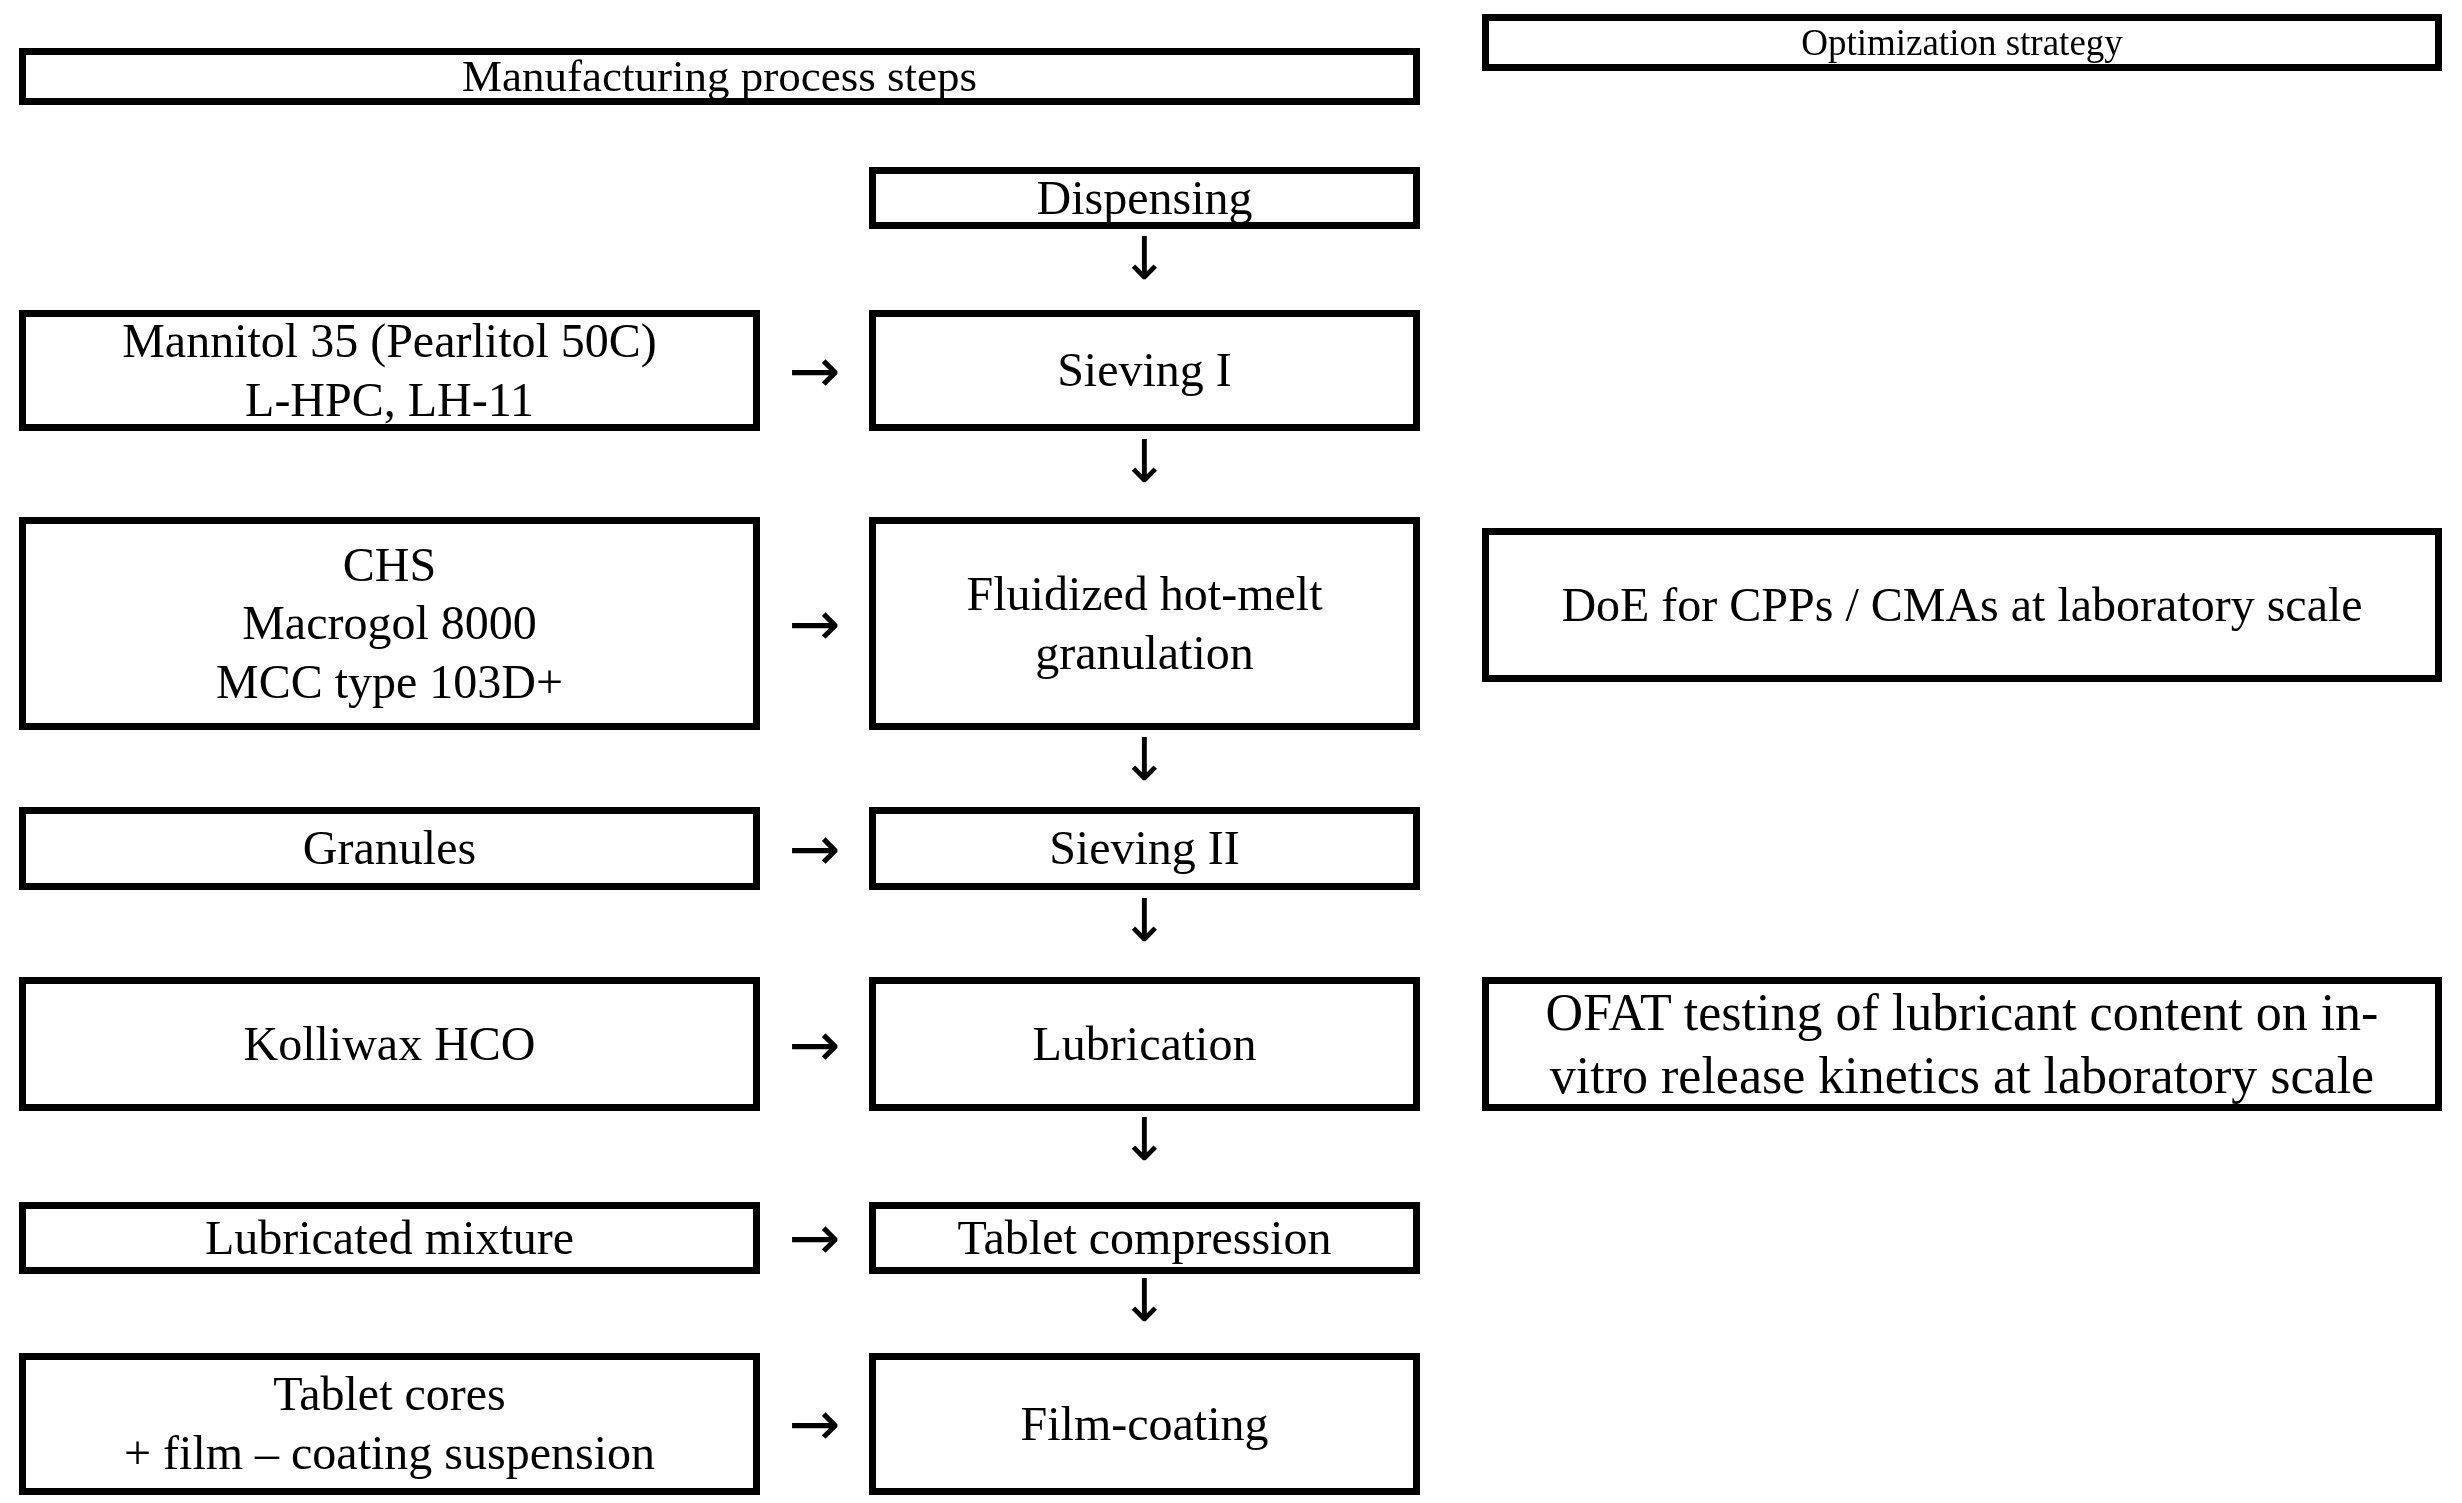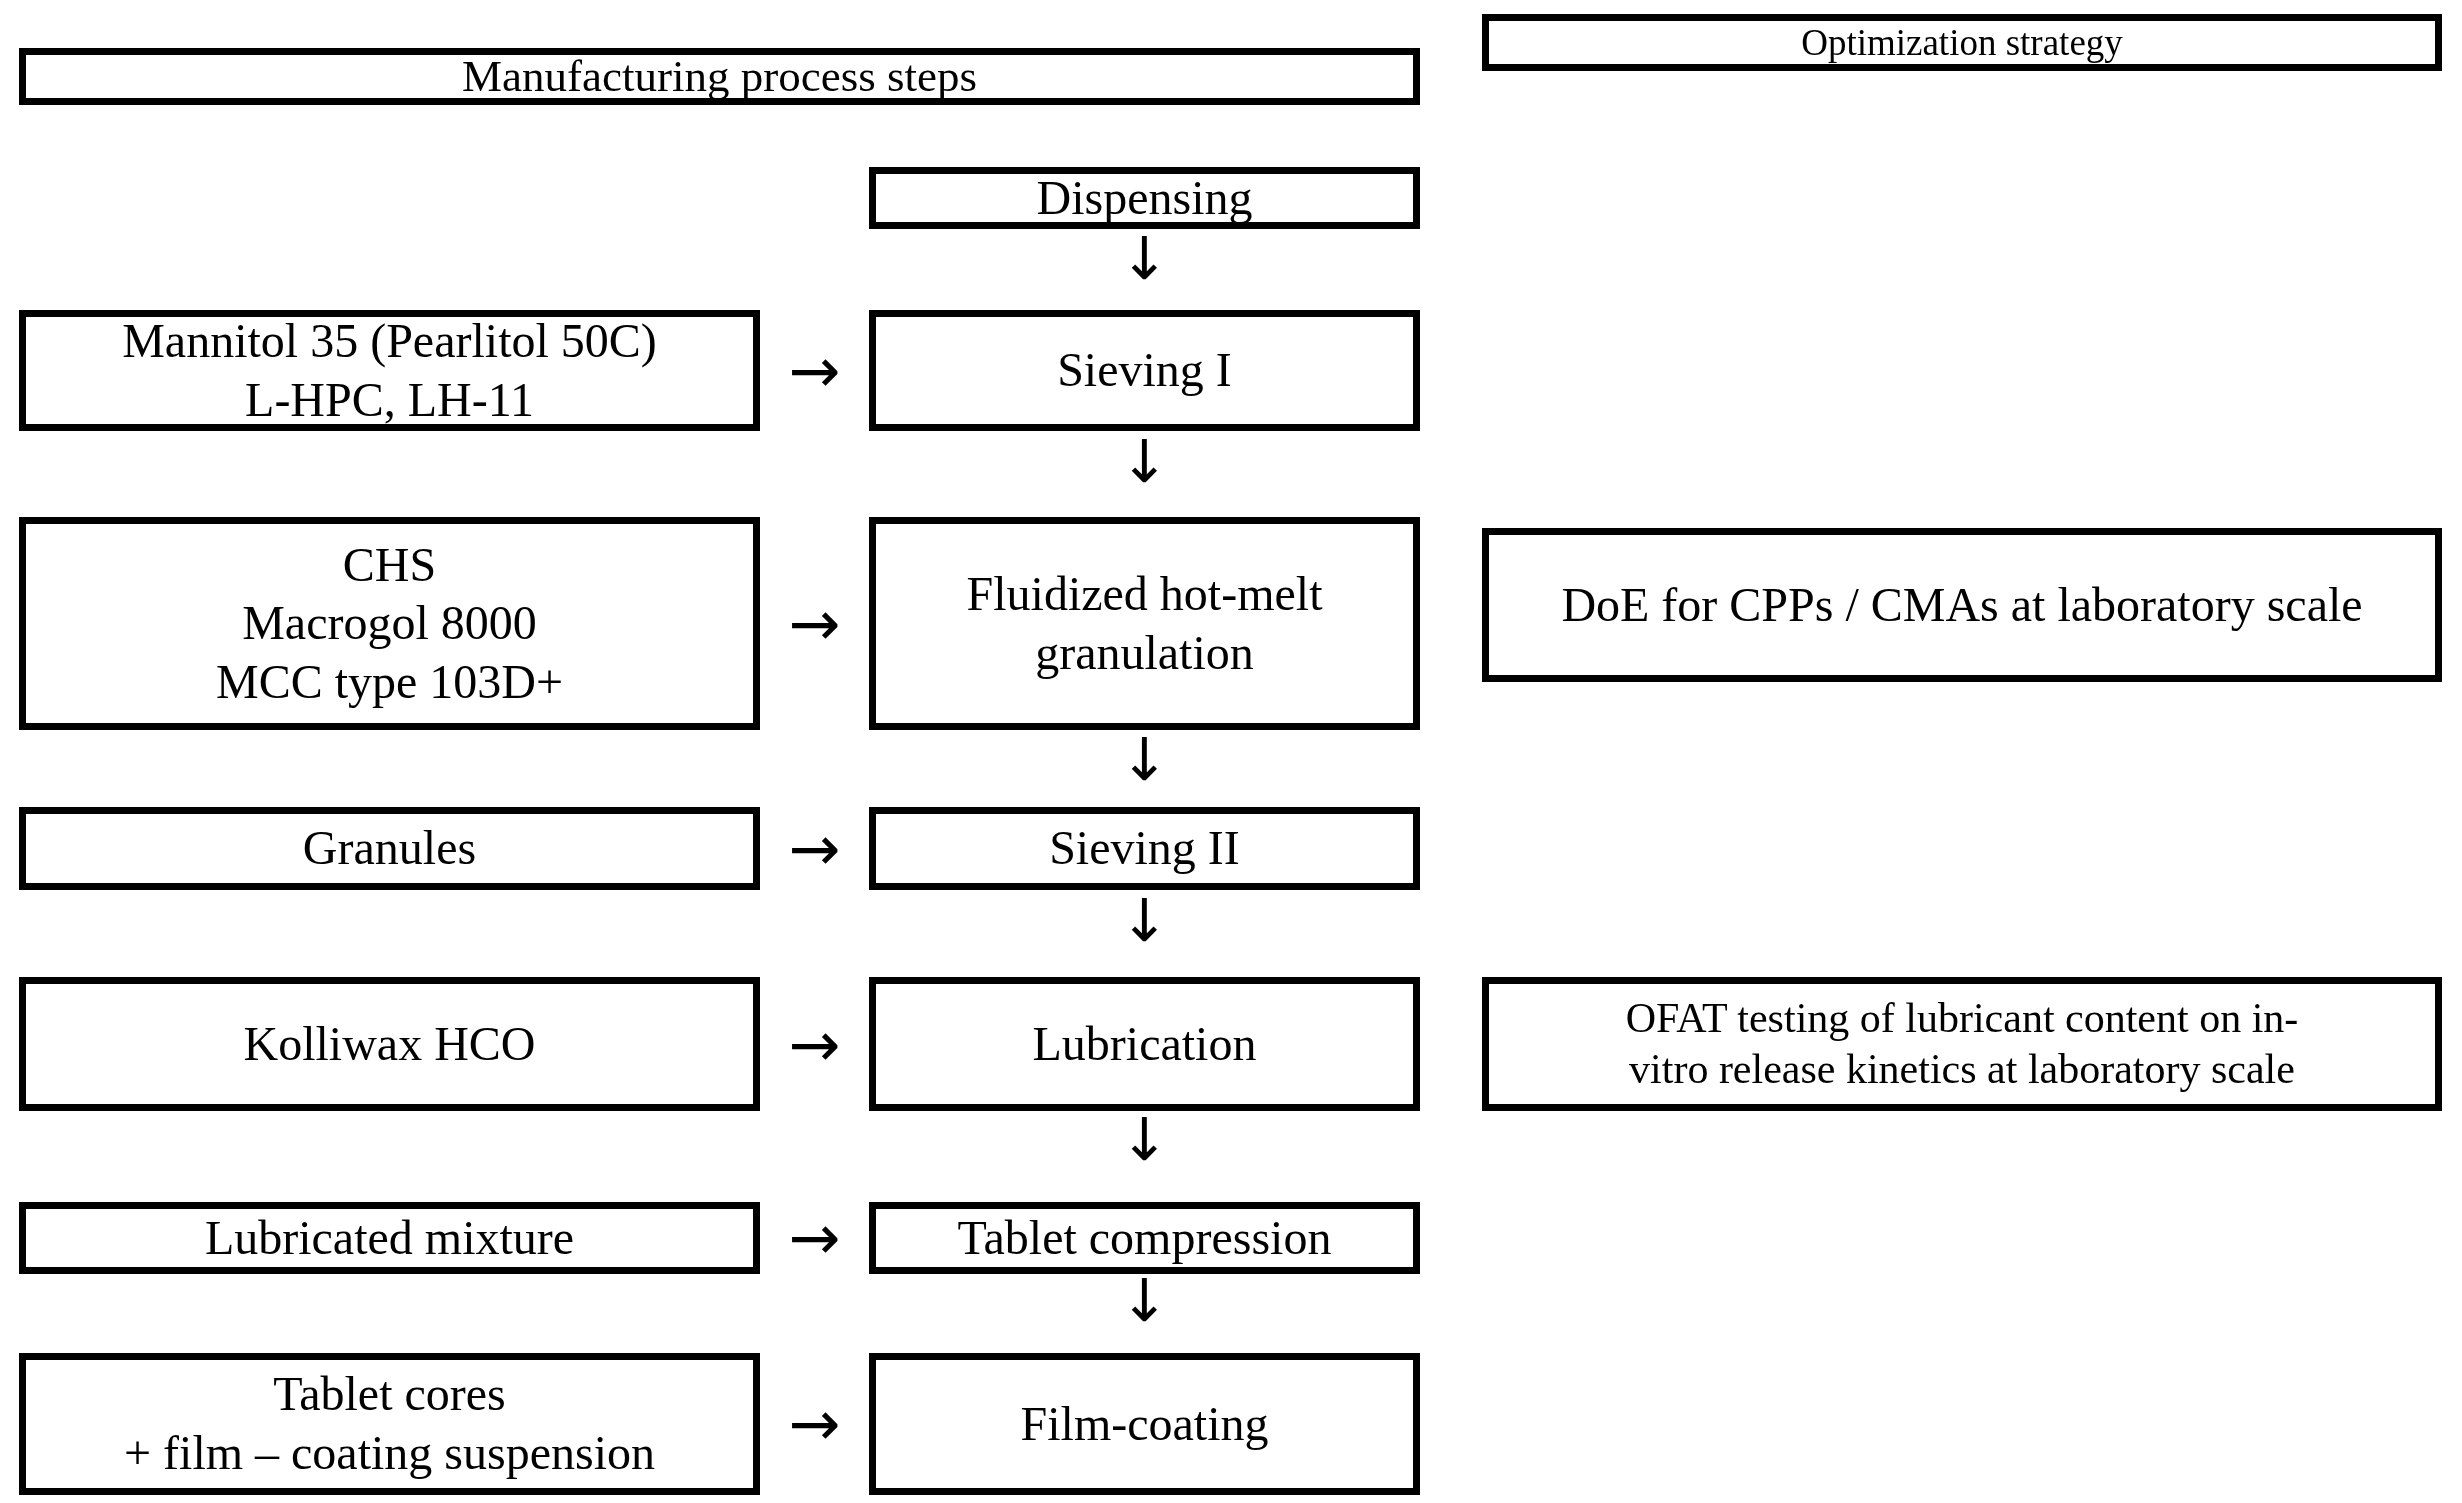--- a/index.html
+++ b/index.html
@@ -178,21 +178,21 @@
     </span>
   </div>
   <div class="arrow-right" style="left:760px; top:1395px; width:109px; height:57px;">
     <span>→</span>
   </div>
 
   <div class="box" style="left:1482px; top:528px; width:960px; height:154px;">
     <span class="txt">DoE for CPPs / CMAs at laboratory scale</span>
   </div>
 
-  <div class="box" style="left:1482px; top:977px; width:960px; height:134px; font-size:42px;">
+  <div class="box" style="left:1482px; top:977px; width:960px; height:134px; font-size:52px;">
     <span class="txt">
       <span class="line">OFAT testing of lubricant content on in-</span>
       <span class="line">vitro release kinetics at laboratory scale</span>
     </span>
   </div>
 
 
 </div>
 
 

